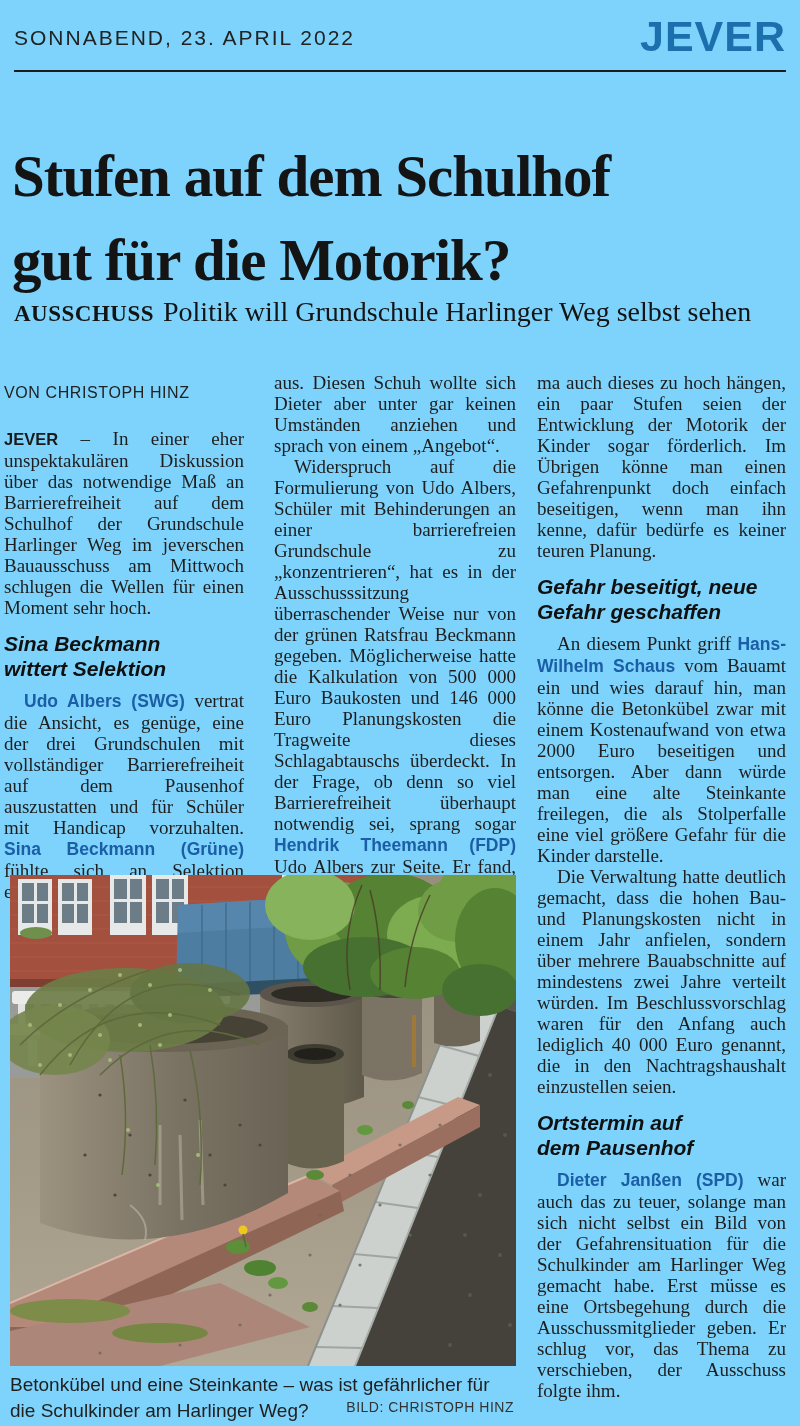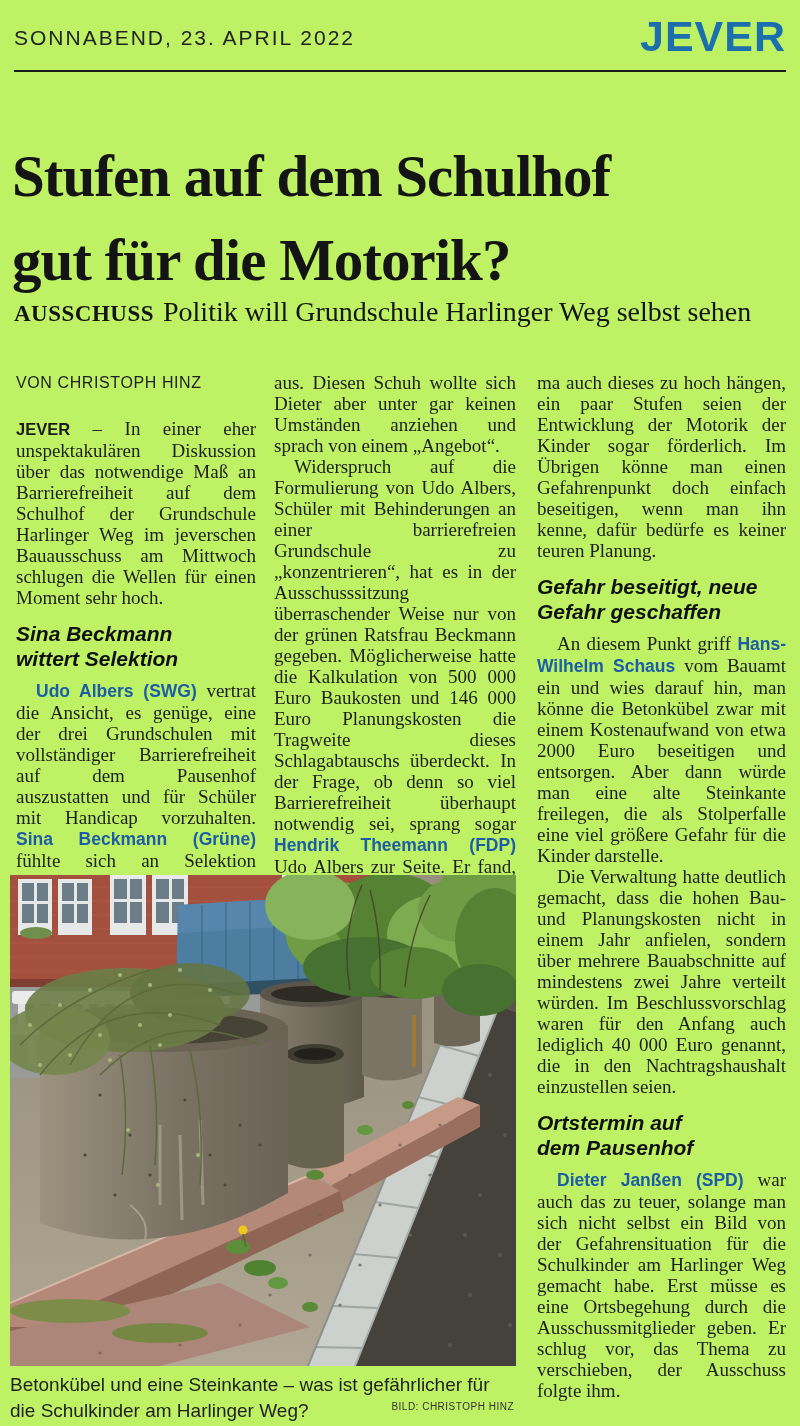--- a/index.html
+++ b/index.html
@@ -1,61 +1,61 @@
 <!DOCTYPE html>
 <html lang="de"><head>
 <meta charset="utf-8">
 <style>
   html,body{margin:0;padding:0;}
   body{
     width:800px;height:1426px;position:relative;background:#ffffff;
     font-family:"Liberation Serif",serif;color:#1e1e1e;
     -webkit-hyphens:auto;hyphens:auto;
   }
-  .page{position:absolute;inset:0;background:#bef264;overflow:hidden;}
+  .page{position:absolute;inset:0;background:#7dd3fc;overflow:hidden;}
 
   
   .date{position:absolute;left:14px;top:26px;
     font-family:"Liberation Sans",sans-serif;font-size:21px;letter-spacing:2px;color:#222;}
   .brand{position:absolute;right:14px;top:12px;
     font-family:"Liberation Sans",sans-serif;font-weight:bold;font-size:43px;letter-spacing:1px;color:#1c6fad;}
   .rule{position:absolute;left:14px;right:14px;top:70px;height:2px;background:#1b1b1b;}
 
   
   .headline{position:absolute;left:12px;top:94px;width:780px;
     font-weight:bold;font-size:59px;line-height:84px;letter-spacing:-1px;color:#141414;
     white-space:pre-line;hyphens:none;}
   .kicker{position:absolute;left:14px;top:296px;width:776px;font-size:28px;color:#141414;hyphens:none;}
   .kicker-label{font-family:Liberation Serif, serif;font-weight:bold;font-size:23px;
     letter-spacing:0.5px;margin-right:9px;}
 
   
   .col{position:absolute;top:372px;width:240px;font-size:19px;line-height:21px;
     text-align:justify;z-index:1;}
-  #col1{left:16px;}
+  #col1{left:4px;margin-top:10px;}
   #col2{left:274px;width:242px;}
   #col3{left:537px;width:249px;}
   .byline{font-family:"Liberation Sans",sans-serif;font-size:16px;letter-spacing:0.6px;
     color:#222;margin:0 0 25px 0;text-align:left;hyphens:none;}
   .para{margin:0;}
   .para.indent{text-indent:20px;}
   .subhead{font-family:"Liberation Sans",sans-serif;font-weight:bold;font-size:21px;
     line-height:25px;color:#101010;margin:13px 0 9px 0;white-space:pre-line;text-align:left;hyphens:none;font-style:italic;}
   .tag{font-family:"Liberation Sans",sans-serif;font-weight:bold;font-size:16.5px;color:#1a1a1a;}
   .name{font-family:"Liberation Sans",sans-serif;font-weight:bold;font-size:17.5px;color:#1b5ea6;}
 
   
   .photo{position:absolute;left:10px;top:875px;width:506px;height:491px;
     background:#9a9488;z-index:5;overflow:hidden;}
   .photo svg{display:block;}
   .caption{position:absolute;left:10px;top:1372px;width:506px;
     font-family:"Liberation Sans",sans-serif;font-size:19px;line-height:26px;color:#1f1f1f;
     text-align:left;z-index:6;hyphens:none;}
   .credit{position:absolute;right:2px;bottom:4px;
-    font-family:"Liberation Sans",sans-serif;font-size:10px;letter-spacing:0.5px;color:#333;}
+    font-family:"Liberation Sans",sans-serif;font-size:14px;letter-spacing:0.5px;color:#333;}
 </style>
 </head>
 <body>
 
 <div class="page">
 
   <div class="date">SONNABEND, 23. APRIL 2022</div>
   <div class="brand">JEVER</div>
   <div class="rule"></div>
 

